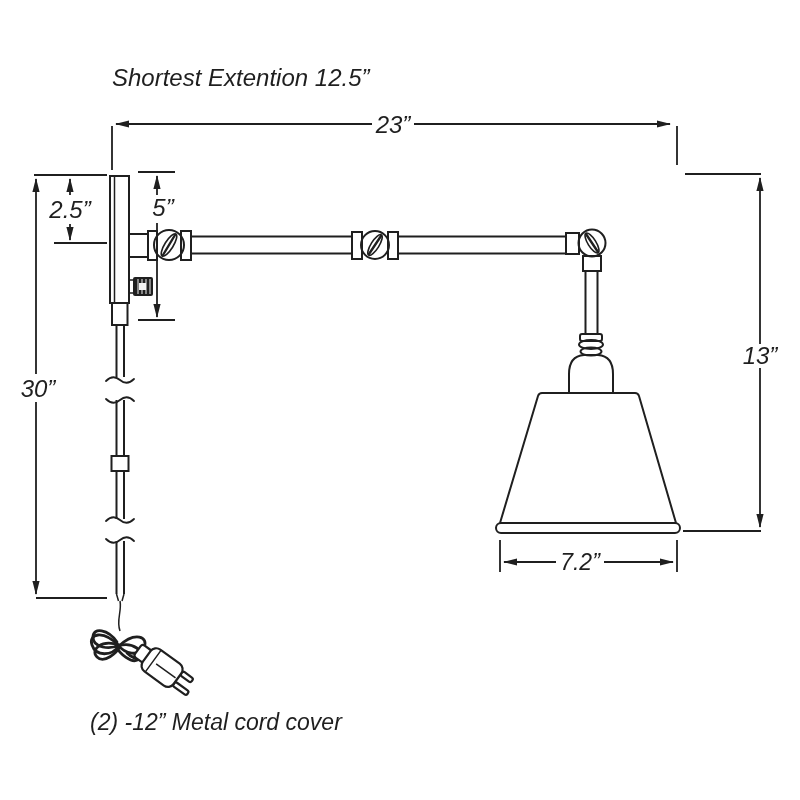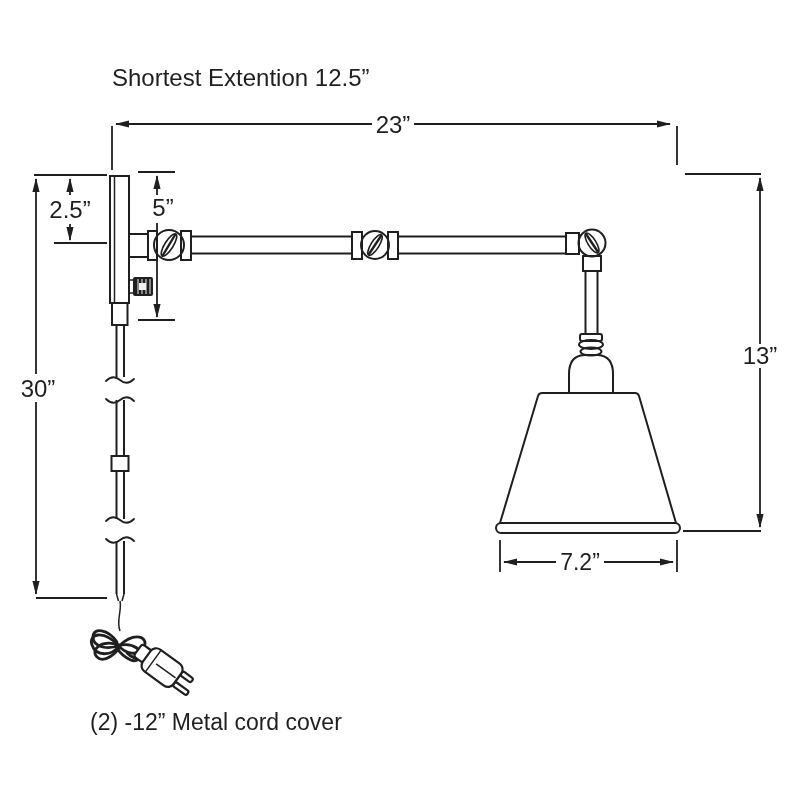--- a/index.html
+++ b/index.html
@@ -1,20 +1,21 @@
 <!DOCTYPE html>
 <html style="--line: #1f1f1f; --background: #ffffff;"><head>
 <meta charset="utf-8">
 <style>
   html,body { margin:0; padding:0; background:#ffffff; }
   .canvas {
     position:relative; width:800px; height:800px;
     background:var(--background,#ffffff);
     font-family:"Liberation Sans", sans-serif;
     overflow:hidden;
+    font-style:italic;
   }
   svg { display:block; }
   svg text { fill:var(--line,#1f1f1f); font-family:"Liberation Sans", sans-serif; }
   .t-title { font-size:24px; }
   .t-dim   { font-size:24px; }
   .t-dim-sm{ font-size:23px; }
   .t-note  { font-size:23px; }
   .dimln   { stroke:var(--line,#1f1f1f); stroke-width:1.8; fill:none; }
   .drawln  { stroke:var(--line,#1f1f1f); stroke-width:2; fill:none; }
   .drawln-thin { stroke:var(--line,#1f1f1f); stroke-width:1.5; fill:none; }

